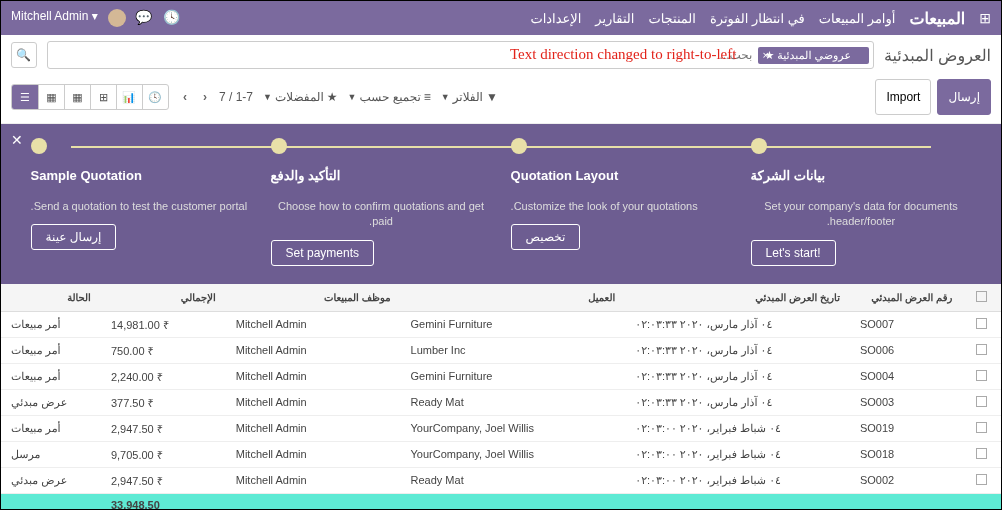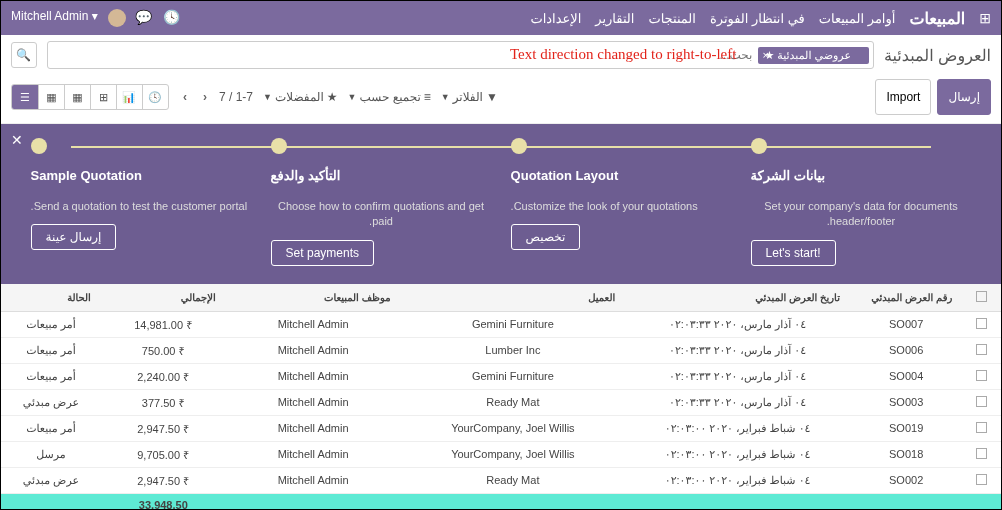--- a/index.html
+++ b/index.html
@@ -36,21 +36,21 @@
 .banner-close { position: absolute; top: 8px; left: 10px; color: #fff; cursor: pointer; font-size: 14px; }
 .steps-line { height: 2px; background: #e8e0a8; margin: 8px 50px 0 50px; position: relative; }
 .steps { display: flex; justify-content: space-around; margin-top: -10px; }
 .step { text-align: center; width: 23%; display: flex; flex-direction: column; align-items: flex-end; }
 .dot { width: 16px; height: 16px; border-radius: 50%; background: #e8e0a8; margin-bottom: 14px; }
 .step-title { font-weight: bold; font-size: 13px; margin-bottom: 4px; }
 .step-desc { font-size: 11px; color: #ddd; line-height: 1.4; margin-bottom: 10px; margin-top: 12px; }
 .step-btn { border: 1px solid #fff; background: transparent; color: #fff; padding: 5px 14px; border-radius: 3px; cursor: pointer; font-size: 12px; }
 .table { width: 100%; border-collapse: collapse; }
 .table th { background: #f5f5f5; font-weight: bold; font-size: 10px; color: #444; padding: 7px 10px; text-align: right; border-bottom: 1px solid #ddd; }
-.table td { font-size: 11px; color: #444; padding: 5px 10px; text-align: center; border-bottom: 1px solid #eee; }
+.table td { font-size: 11px; color: #444; padding: 5px 10px; text-align: left; border-bottom: 1px solid #eee; }
 .table th:first-child, .table td:first-child { width: 22px; text-align: center; }
 .chk { width: 11px; height: 11px; border: 1px solid #aaa; display: inline-block; }
 .annotation { position: absolute; color: #e2231a; font-size: 15px; font-family: 'Times New Roman', serif; direction: ltr; }
 .tfoot td { font-weight: bold; background: #5eead4; }
 .col-num { width: 90px; }
 .col-date { width: 180px; }
 .col-cust { width: 180px; }
 .col-sales { width: 140px; }
 .col-total { width: 100px; }
 .col-status { width: 80px; }

